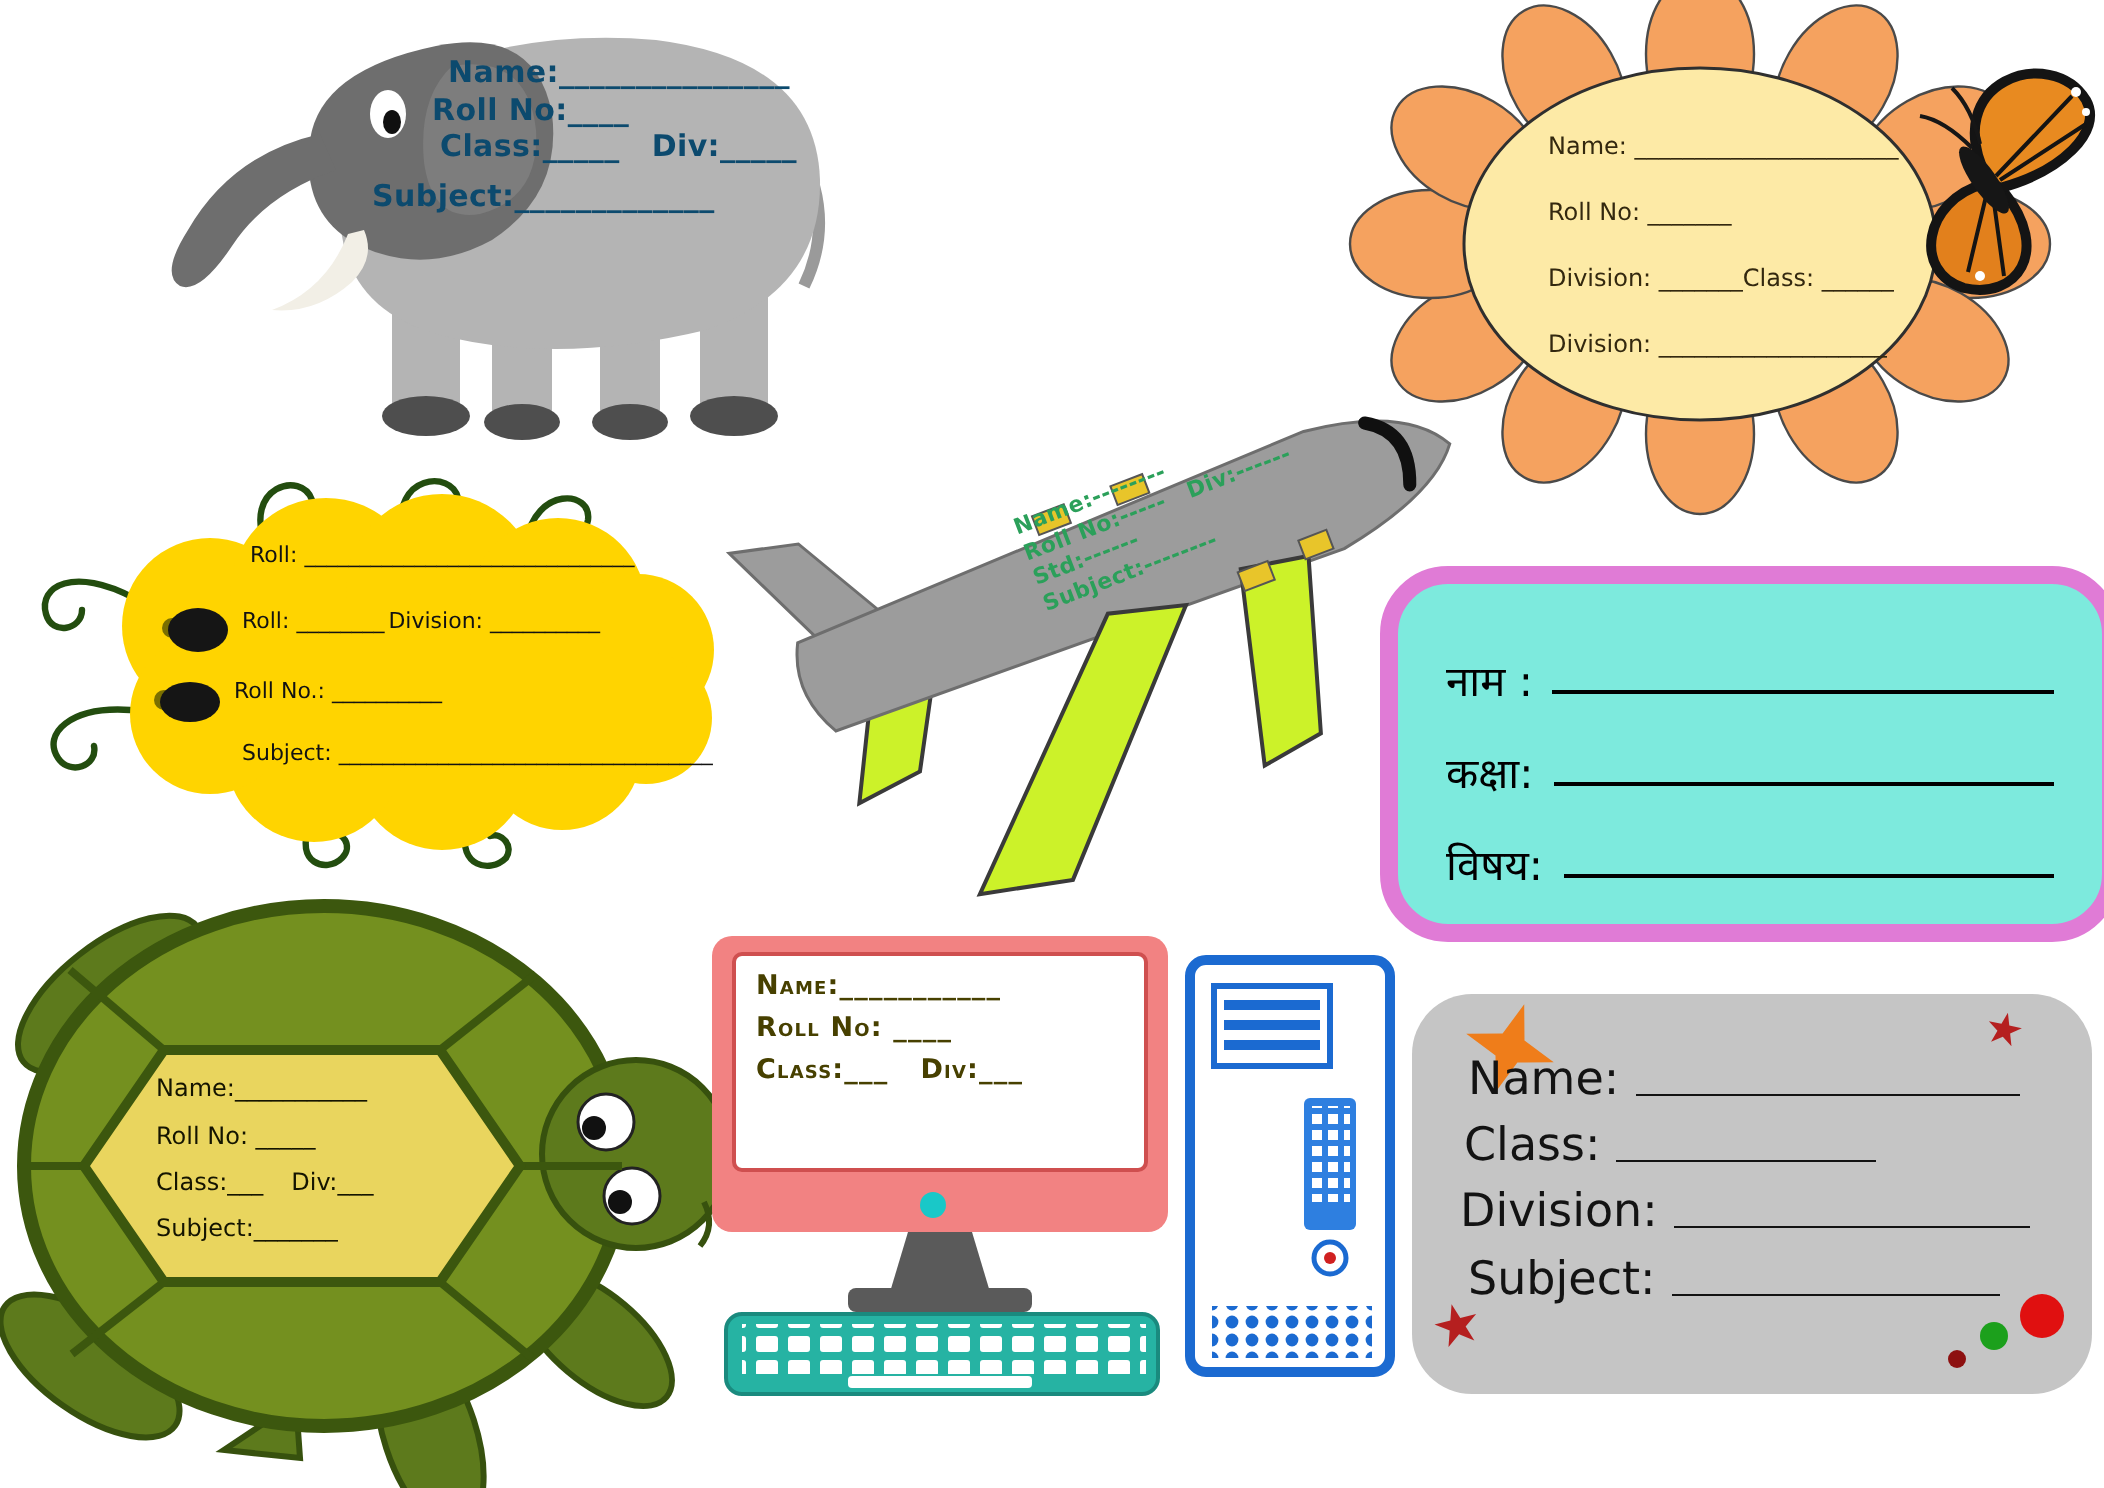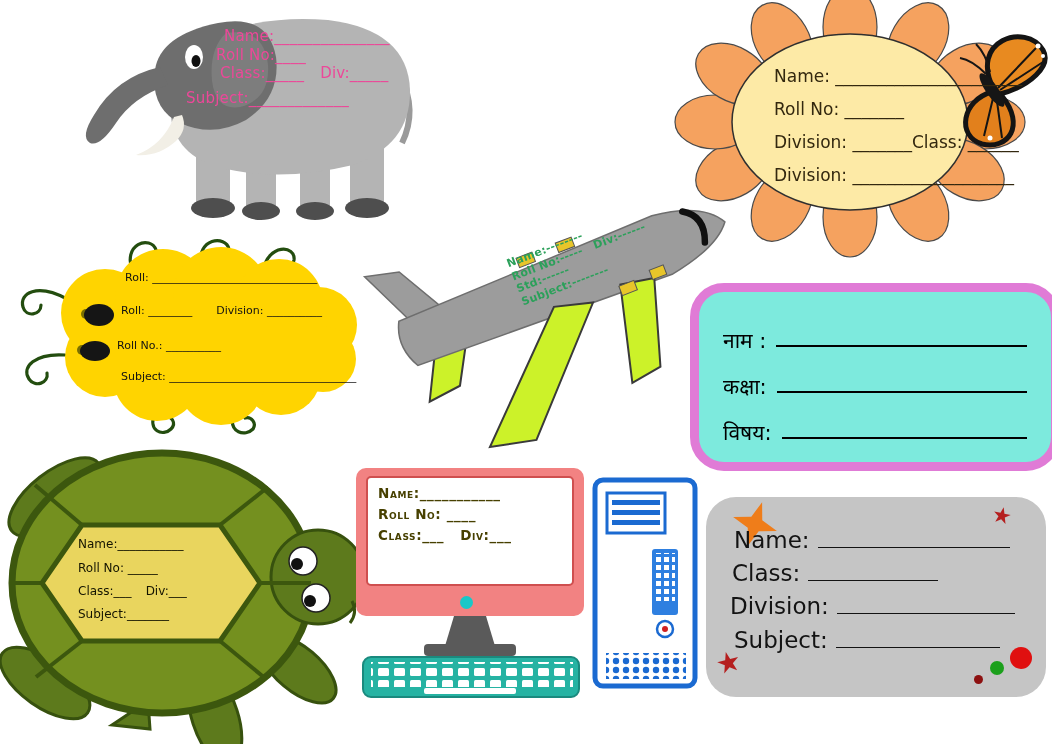--- a/index.html
+++ b/index.html
@@ -2,22 +2,22 @@
 <html><head>
 <meta charset="utf-8">
 <style>
   *{margin:0;padding:0;box-sizing:border-box}
   html,body{background:#fff}
   #canvas{position:relative;width:1052px;height:744px;overflow:hidden;background:#fff;
           font-family:"DejaVu Sans","Liberation Sans",sans-serif}
   .abs{position:absolute}
   svg{display:block;overflow:visible}
   .row{position:absolute;white-space:nowrap}
-  .ele-text{color:#ec4899;font-size:15px;font-weight:400;letter-spacing:.2px}
-  .flo-text{color:#33280f;font-size:17px}
+  .ele-text{color:#0c4a6e;font-size:15px;font-weight:700;letter-spacing:.2px}
+  .flo-text{color:#33280f;font-size:12px}
   .cat-text{color:#121212;font-size:11px}
   .air-text{color:#2ba05a;font-size:11px;font-weight:700;letter-spacing:.3px;line-height:13.5px;white-space:nowrap}
   .tur-text{color:#141400;font-size:12px}
   .mon-row{font-size:13.5px;font-weight:700;font-variant:small-caps;color:#474000;
            letter-spacing:.6px;line-height:1.55;white-space:nowrap}
   .hin-card{background:#7deadd;border:9px solid #e07bd6;border-radius:34px;padding:16px 24px 0 24px}
   .hin-row{display:flex;align-items:flex-end;height:46px;font-size:21px;color:#000}
   .hin-row .rule{flex:1;border-bottom:2.2px solid #000;margin:0 0 7px 10px}
   .gray-card{background:#c5c5c5;border-radius:30px}
   .gray-row{position:absolute;display:flex;align-items:flex-end;font-size:23px;color:#131313;white-space:nowrap}
@@ -123,21 +123,21 @@
       </g>
       <g>
         <circle cx="81" cy="81" r="5" fill="#7a6f00"></circle>
           <ellipse cx="94" cy="82" rx="15" ry="11" fill="#151515"></ellipse>
         <circle cx="77" cy="117" r="5" fill="#7a6f00"></circle>
           <ellipse cx="90" cy="118" rx="15" ry="10" fill="#151515"></ellipse>
       </g>
     </svg>
     <div class="row cat-text" style="left:120px;top:38px"><span>Roll: ______________________________</span></div>
     <div class="row cat-text" style="left:116px;top:71px">
-      <span>Roll: ________</span><span style="margin-left:24px">Division: __________</span>
+      <span>Roll: ________</span><span style="margin-left:2px">Division: __________</span>
     </div>
     <div class="row cat-text" style="left:112px;top:106px"><span>Roll No.: __________</span></div>
     <div class="row cat-text" style="left:116px;top:137px"><span>Subject: __________________________________</span></div>
   </div>
 
   <div class="abs" style="left:378px;top:98px;width:370px;height:370px">
     <svg viewBox="0 0 370 370" width="370" height="370">
       <g transform="rotate(-21 185 185)">
         <path d="M30,168 L2,108 L36,116 L62,162 Z" fill="#9c9c9c" stroke="#6e6e6e" stroke-width="1.5"></path>
         <path d="M40,205 L18,248 L52,244 L72,208 Z" fill="#ccf229" stroke="#3a3a3a" stroke-width="2"></path>

